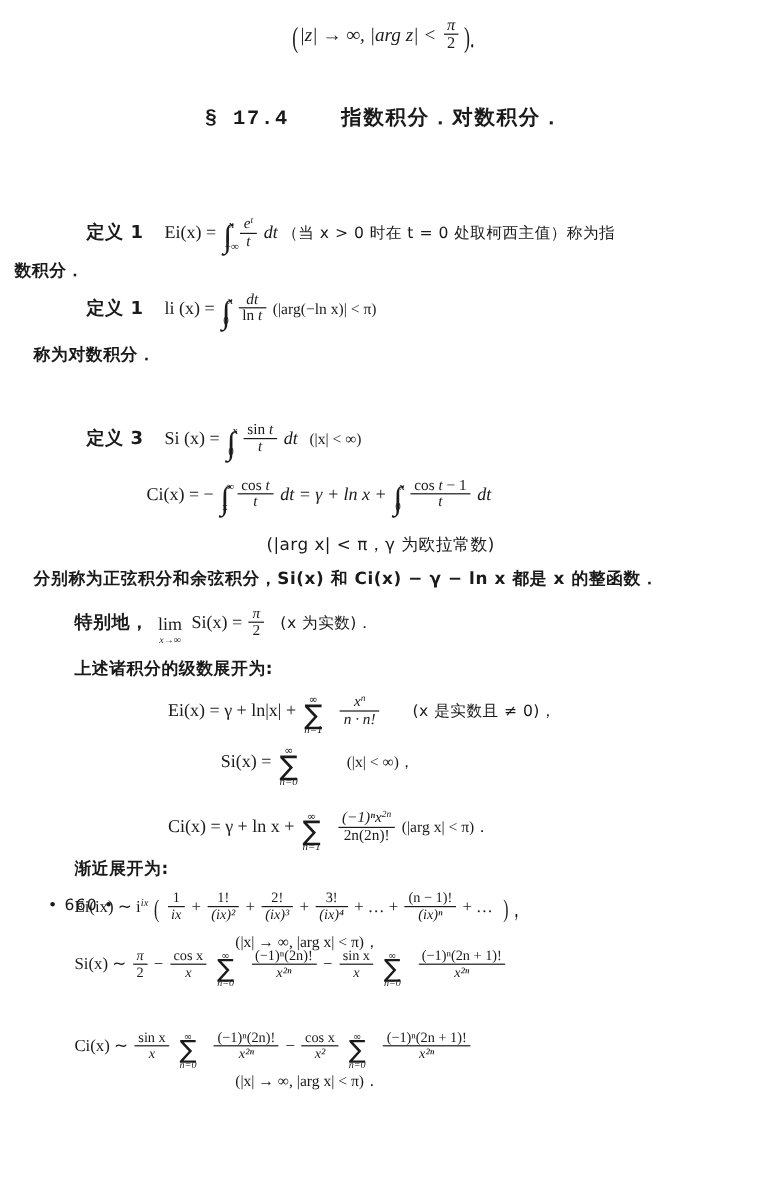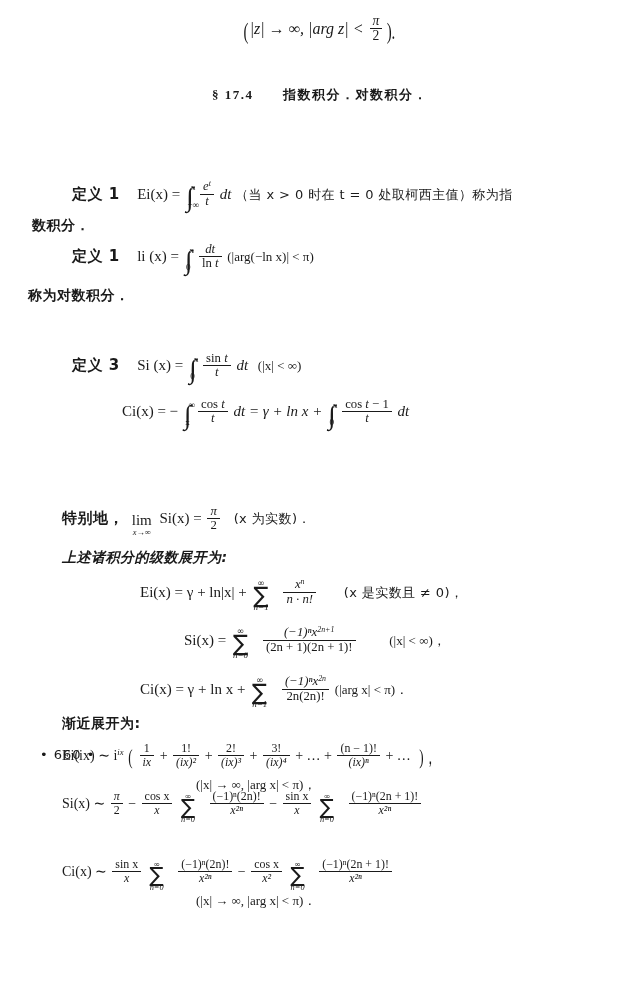--- a/index.html
+++ b/index.html
@@ -131,23 +131,23 @@
     vertical-align: -0.22em;
     transform: scaleX(.62);
   }
   
   .l-abs { position: absolute; white-space: nowrap; }
   .fs16 { font-size: 16px; }
   .fs15 { font-size: 15px; }
   .fs14 { font-size: 14px; }
   .fs13 { font-size: 13px; }
   .heading {
-    font-family: Liberation Serif, serif;
+    font-family: Liberation Mono, monospace;
     font-weight: bold;
-    font-size: 13px;
+    font-size: 17px;
     letter-spacing: 1.5px;
   }
   .folio {
     position: absolute;
     left: 40px;
     bottom: 14px;
     font-family: "DejaVu Sans", sans-serif;
     font-size: 13px;
     letter-spacing: 1px;
   }
@@ -180,21 +180,21 @@
       <span class="lim-up math">x</span>
       <span class="lim-dn upr">−∞</span>
     </span>
     <span class="frac">
       <span class="num math"><span>e</span><sup class="math">t</sup></span>
       <span class="den math">t</span>
     </span>
     <span>dt</span>
     <span class="cn-n fs13">（当 x &gt; 0 时在 t = 0 处取柯西主值）称为指</span>
   </div>
-  <div class="l-abs fs14 cn" style="left:32px; top:217px;">数积分．</div>
+  <div class="l-abs fs14 cn" style="left:12px; top:217px;">数积分．</div>
 
   <div class="l-abs fs15 math" style="left:72px; top:243px;">
     <span class="cn">定义 1</span>
     <span style="display:inline-block;width:10px"></span>
     <span class="upr">li (x) =</span>
     <span class="int">∫
       <span class="lim-up math">x</span>
       <span class="lim-dn upr">0</span>
     </span>
     <span class="frac">
@@ -235,57 +235,55 @@
     <span class="int">∫
       <span class="lim-up math">x</span>
       <span class="lim-dn upr">0</span>
     </span>
     <span class="frac">
       <span class="num"><span class="upr">cos&nbsp;</span><span class="math">t</span><span class="upr"> − 1</span></span>
       <span class="den math">t</span>
     </span>
     <span>dt</span>
   </div>
-
+  <div class="l-abs fs14 cn-n" style="left:222px; top:445px;">(|arg x| &lt; π，γ 为欧拉常数)</div>
+
+  <div class="l-abs fs14 cn" style="left:28px; top:474px;">分别称为正弦积分和余弦积分，Si(x) 和 Ci(x) − γ − ln x 都是 x 的整函数．</div>
 
   <div class="l-abs fs15 math" style="left:62px; top:505px;">
     <span class="cn">特别地，</span>
     <span class="lim"><span class="upr">lim</span><span class="lim-dn math">x→∞</span></span>
     <span class="upr">Si(x) =</span>
     <span class="frac">
       <span class="num math">π</span>
       <span class="den upr">2</span>
     </span>
     <span class="cn-n fs13" style="margin-left:8px">(x 为实数)．</span>
   </div>
 
-  <div class="l-abs fs14 cn" style="left:62px; top:549px;font-style:italic;">上述诸积分的级数展开为:</div>
+  <div class="l-abs fs14 cn" style="left:62px; top:549px;">上述诸积分的级数展开为:</div>
 
   <div class="l-abs fs15 math" style="left:140px; top:578px;">
     <span class="upr">Ei(x) = γ + ln|x| +</span>
     <span class="sum">∑
       <span class="lim-up">∞</span>
       <span class="lim-dn math">n=1</span>
     </span>
     <span class="frac">
       <span class="num math"><span>x</span><sup class="math">n</sup></span>
       <span class="den math">n · n!</span>
     </span>
     <span class="cn-n fs13" style="margin-left:22px">(x 是实数且 ≠ 0)，</span>
   </div>
 
   <div class="l-abs fs15 math" style="left:140px; top:626px;margin-left:44px;">
     <span class="upr">Si(x) =</span>
     <span class="sum">∑
       <span class="lim-up">∞</span>
       <span class="lim-dn math">n=0</span>
-    </span>
-    <span class="frac">
-      <span class="num math"><span>(−1)ⁿx</span><sup class="math">2n+1</sup></span>
-      <span class="den upr">(2n + 1)(2n + 1)!</span>
     </span>
     <span class="upr fs13" style="margin-left:28px">(|x| &lt; ∞)，</span>
   </div>
 
   <div class="l-abs fs15 math" style="left:140px; top:675px;">
     <span class="upr">Ci(x) = γ + ln x +</span>
     <span class="sum">∑
       <span class="lim-up">∞</span>
       <span class="lim-dn math">n=1</span>
     </span>

